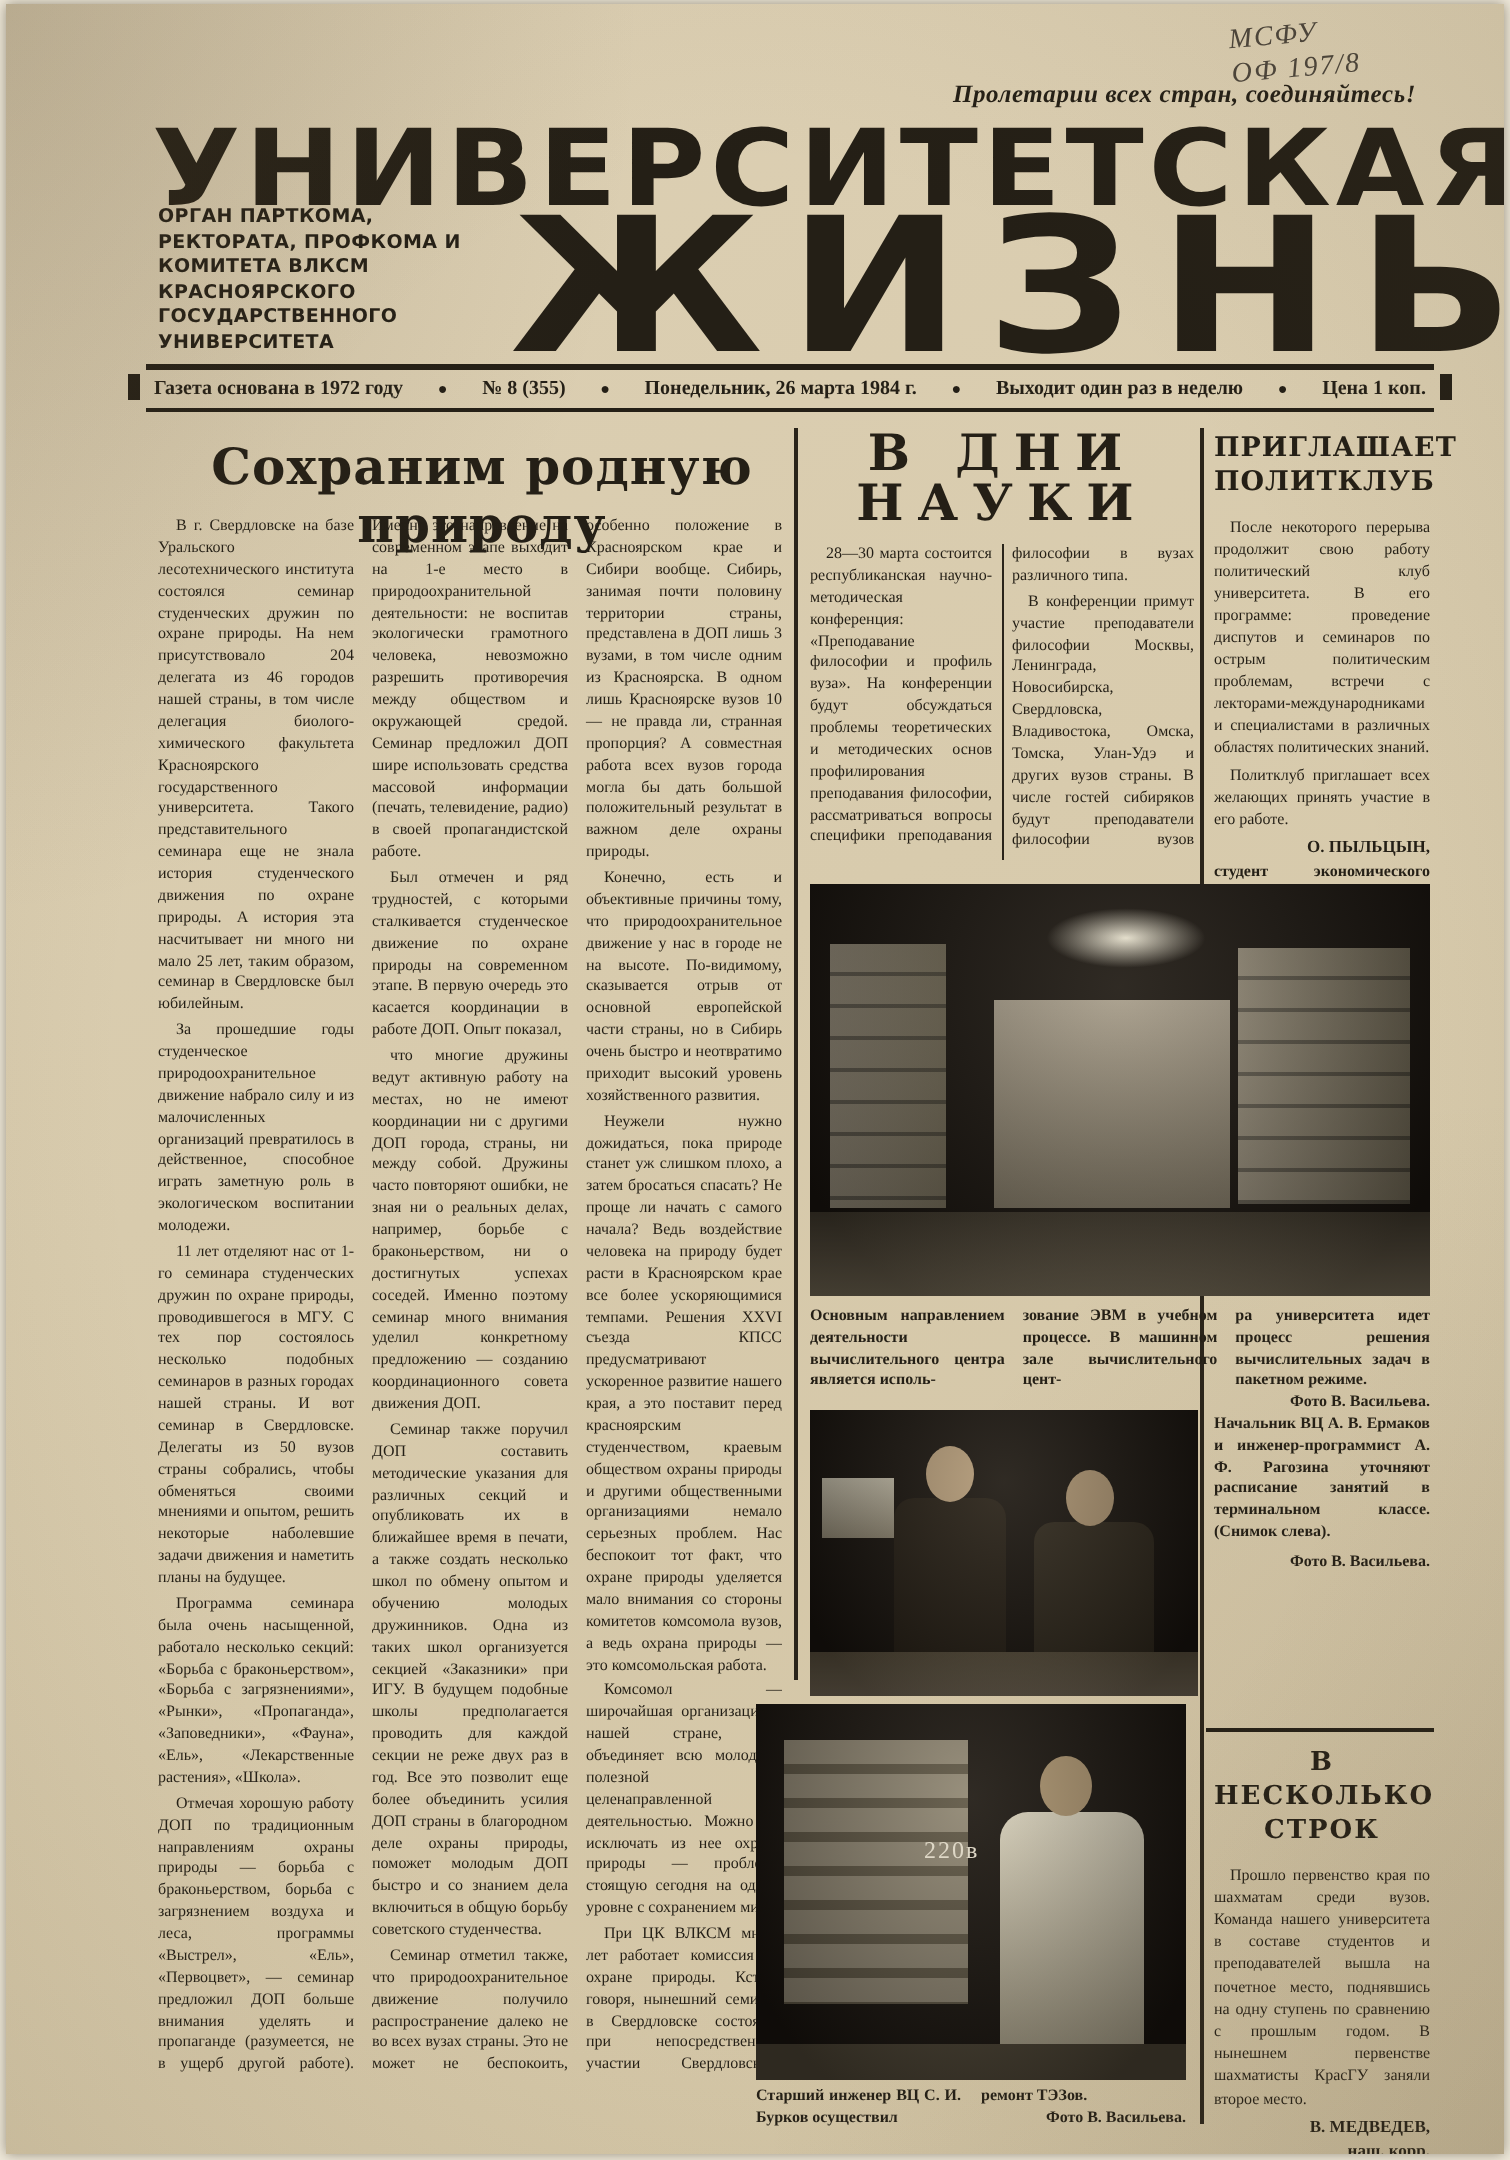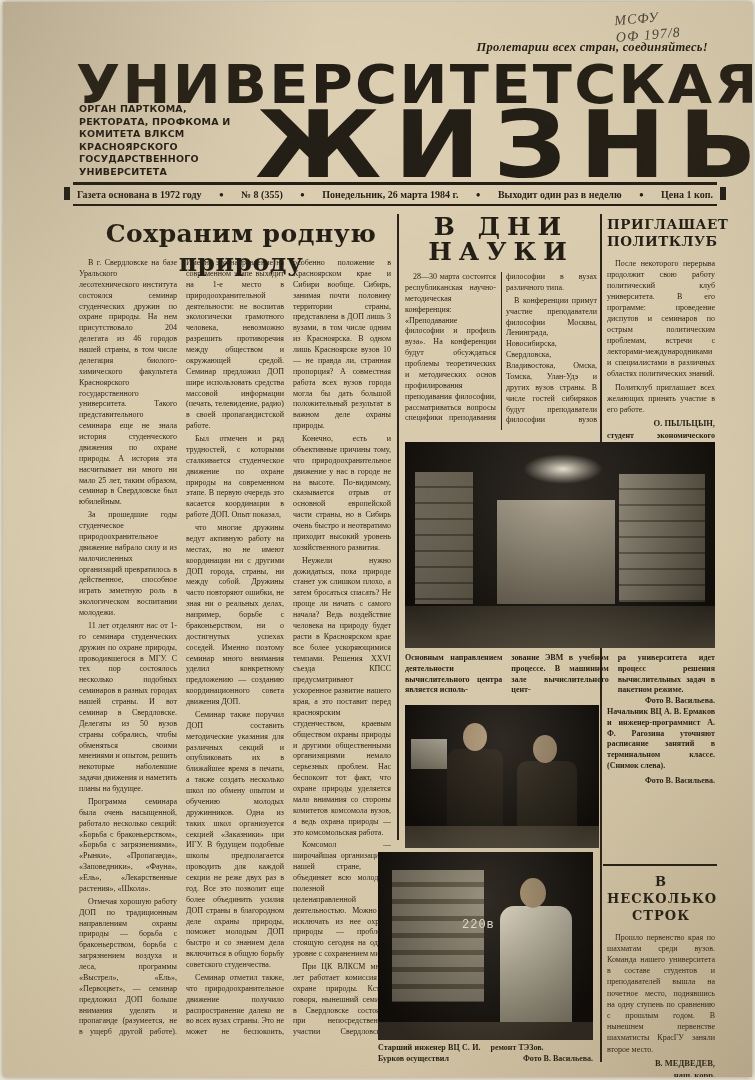--- a/index.html
+++ b/index.html
@@ -123,21 +123,21 @@
   .p2-head2{left:128px;top:30px;background:#a8906f;}
   .p2-body{position:absolute;border-radius:10px 10px 0 0;background:#241d14;}
   .p2-body1{left:42px;top:44px;width:56px;height:99px;}
   .p2-body2{left:112px;top:56px;width:60px;height:87px;background:#2d261b;}
   .p2-desk{position:absolute;bottom:0;left:0;width:100%;height:22px;
     background:linear-gradient(#574d3b,#6c6150);}
   .photo3{left:375px;top:850px;width:215px;height:188px;}
   .p3-rack{position:absolute;left:14px;top:18px;width:92px;height:132px;
     background:repeating-linear-gradient(180deg,#8d8471 0 12px,#5b5342 12px 17px);}
   .p3-sign{position:absolute;left:84px;top:66px;color:#ded7c6;
-    font-family:Liberation Mono, monospace;font-size:12px;letter-spacing:1px;z-index:3;}
+    font-family:Liberation Serif, serif;font-size:12px;letter-spacing:1px;z-index:3;}
   .p3-head{position:absolute;left:142px;top:26px;width:26px;height:30px;border-radius:50%;background:#ab936f;}
   .p3-shirt{position:absolute;left:122px;top:54px;width:72px;height:134px;
     border-radius:14px 14px 0 0;background:linear-gradient(#d9d2bd,#a59c84);}
   .p3-bench{position:absolute;bottom:0;left:0;width:100%;height:18px;background:#4a4233;}
   
   .caption{font-weight:bold;font-size:8px;line-height:1.35;text-align:justify;}
   .caption1{position:absolute;left:402px;top:651px;width:310px;display:flex;gap:9px;}
   .caption1 .c-col{flex:1;}
   .credit{display:block;text-align:right;font-weight:bold;}
   .caption2{position:absolute;left:604px;top:705px;width:108px;}

